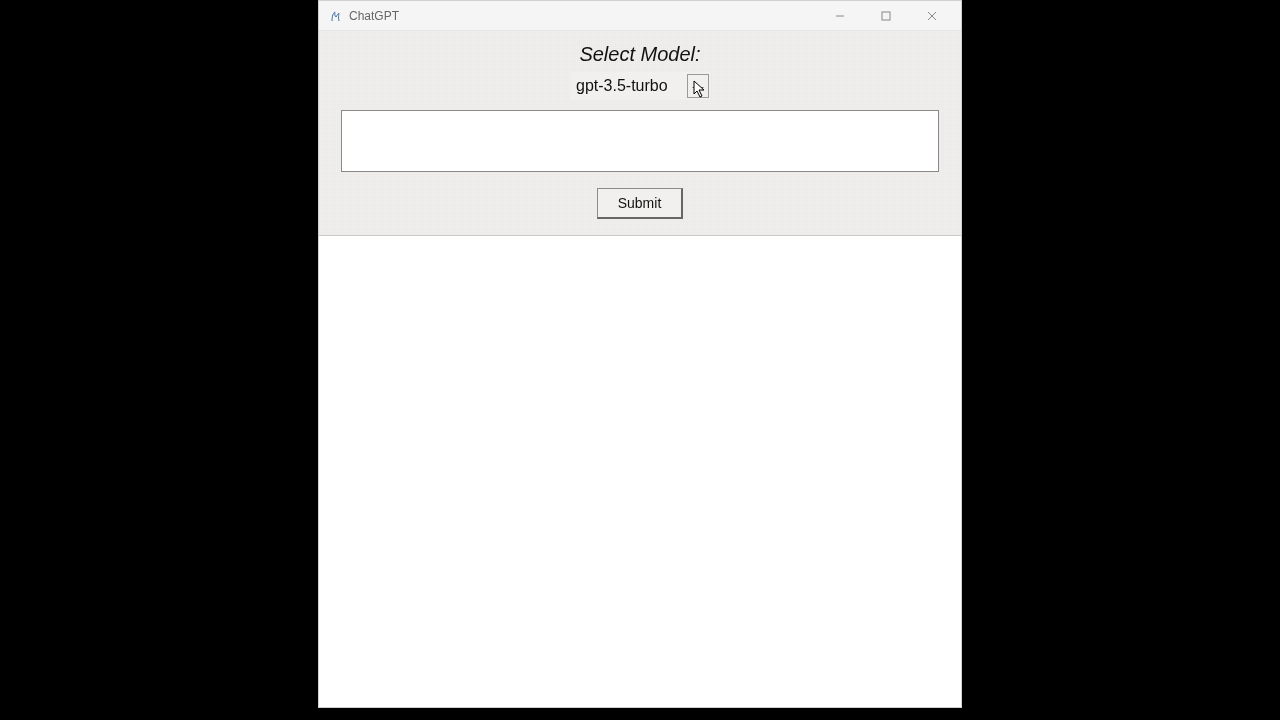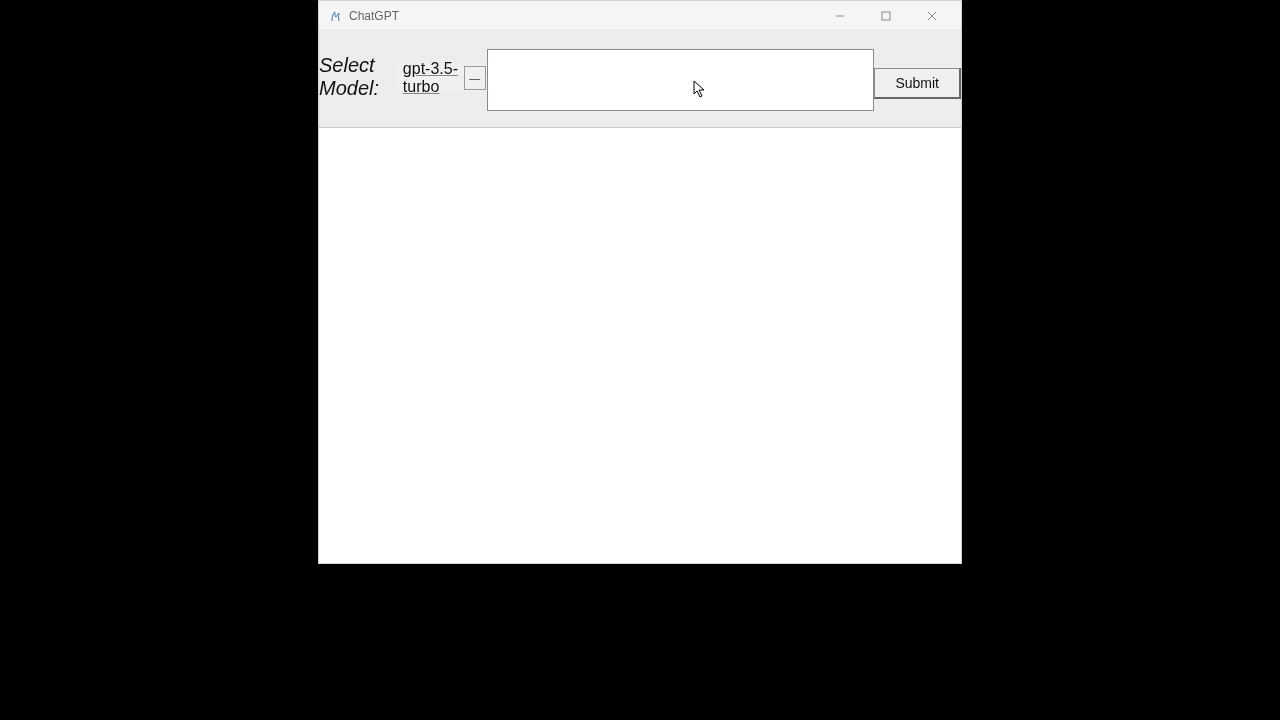--- a/index.html
+++ b/index.html
@@ -8,21 +8,21 @@
       height: 720px;
       background: #000;
       display: flex;
       justify-content: center;
       align-items: flex-start;
       font-family: "Segoe UI", Tahoma, sans-serif;
       overflow: hidden;
     }
     .window {
       width: 644px;
-      height: 564px;
+      height: 708px;
       background: #8b5cf6;
       border: 1px solid #d0d0d0;
       display: flex;
       flex-direction: column;
       margin-top: 0;
     }
     .titlebar {
       height: 30px;
       background: #f5f5f5;
       display: flex;
@@ -50,21 +50,21 @@
     }
     .win-btn svg { width: 10px; height: 10px; stroke: #888; fill: none; stroke-width: 1; }
     
     .upper {
       background: #f1f0ee;
       background-image:
         repeating-linear-gradient(0deg, rgba(0,0,0,0.015) 0 1px, transparent 1px 2px),
         repeating-linear-gradient(90deg, rgba(0,0,0,0.015) 0 1px, transparent 1px 2px);
       padding: 8px 0 16px 0;
       display: flex;
-      flex-direction: row;
+      flex-direction: column;
       align-items: center;
       border-bottom: 1px solid #c9c9c9;
     }
     .label {
       font-style: italic;
       font-size: 20px;
       color: #111;
       margin-top: 4px;
     }
     .dropdown {
@@ -75,21 +75,20 @@
       align-items: center;
       background: #f1f0ee;
       border: none;
       position: relative;
     }
     .dropdown .dd-value {
       flex: 1;
       padding-left: 6px;
       font-size: 16px;
       color: #111;
-      text-decoration: underline;
       text-decoration-color: #888;
     }
     .dropdown .dd-arrow {
       width: 22px;
       height: 24px;
       border: 1px solid #9a9a9a;
       background: #f1f0ee;
       display: flex;
       align-items: center;
       justify-content: center;

